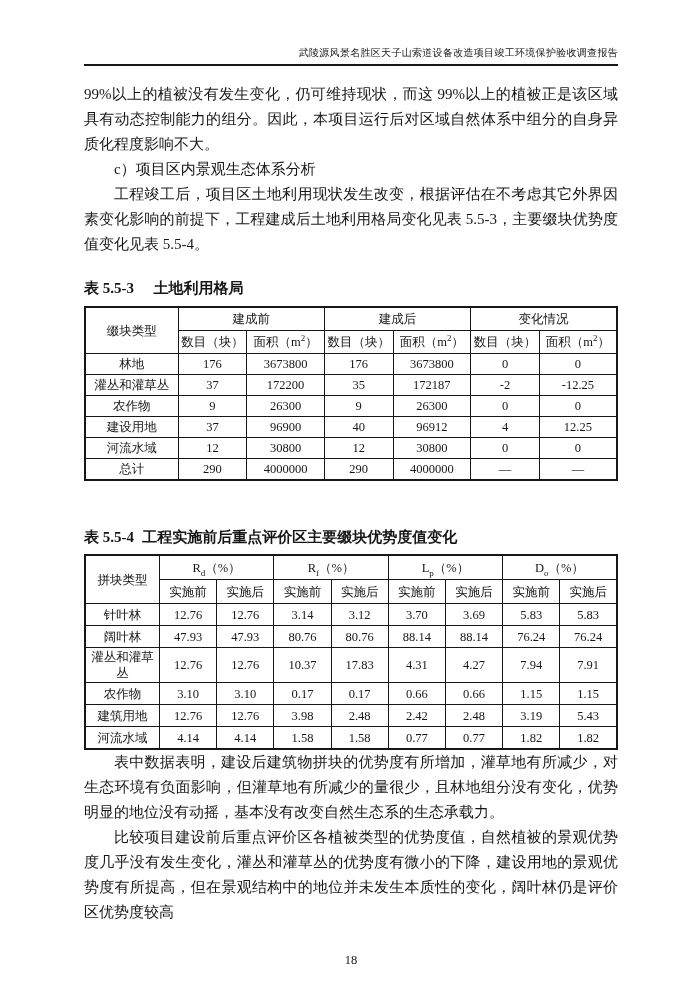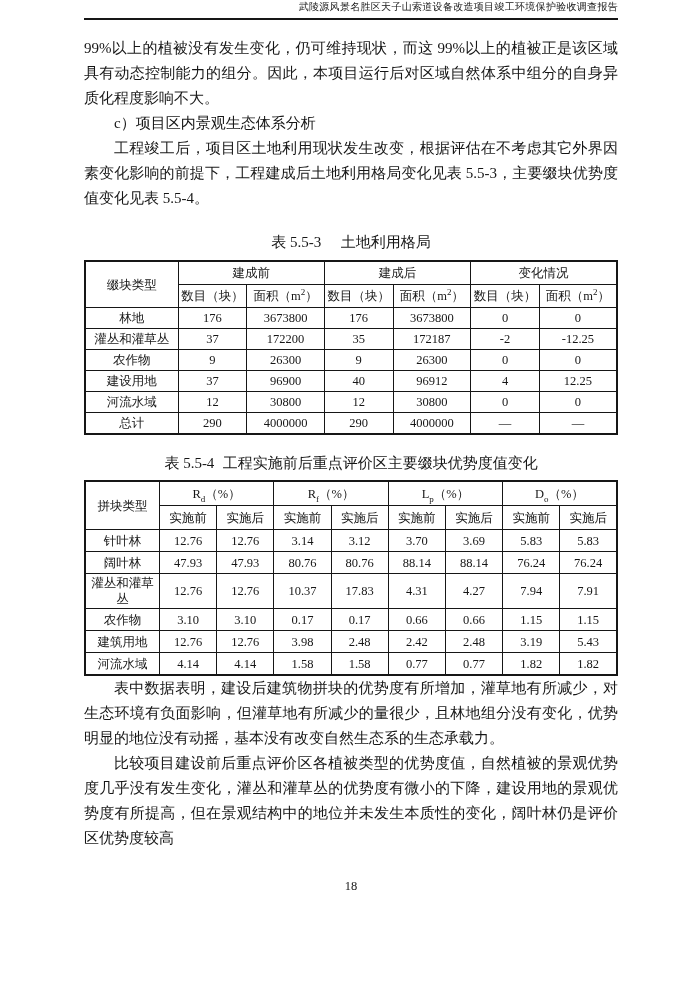--- a/index.html
+++ b/index.html
@@ -8,36 +8,37 @@
     width:700px;height:990px;
     margin:0 auto;
     background:#ffffff;
     color:#161616;
     font-family:"Liberation Serif","DejaVu Serif",serif;
     box-sizing:border-box;
     padding:0 82px 0 84px;
     overflow:hidden;
   }
   .doc-header{
+    padding-top:46px;
     padding-bottom:5px;
     border-bottom:2px solid #161616;
     text-align:right;
     font-size:10px;
     letter-spacing:.3px;
     line-height:13px;
   }
   .body-text{font-size:15px;line-height:25px;text-align:justify;}
   p.para{margin:0;}
   p.first{margin-top:16px;}
   p.indent{text-indent:2em;}
   .tbl-title{
-    margin:0;text-align:center;font-size:15px;font-weight:normal;line-height:20px;
+    margin:0;font-size:15px;font-weight:bold;line-height:20px;
   }
   .t1-title{margin-top:21px;margin-bottom:8px;}
-  .t2-title{margin-top:18px;margin-bottom:7px;}
+  .t2-title{margin-top:46px;margin-bottom:7px;}
   .gap-wide{display:inline-block;width:1.3em;}
   .gap-narrow{display:inline-block;width:0.55em;}
   table{
     width:100%;
     border-collapse:collapse;
     table-layout:fixed;
     font-size:12.5px;
     border:2px solid #161616;
   }
   th,td{

